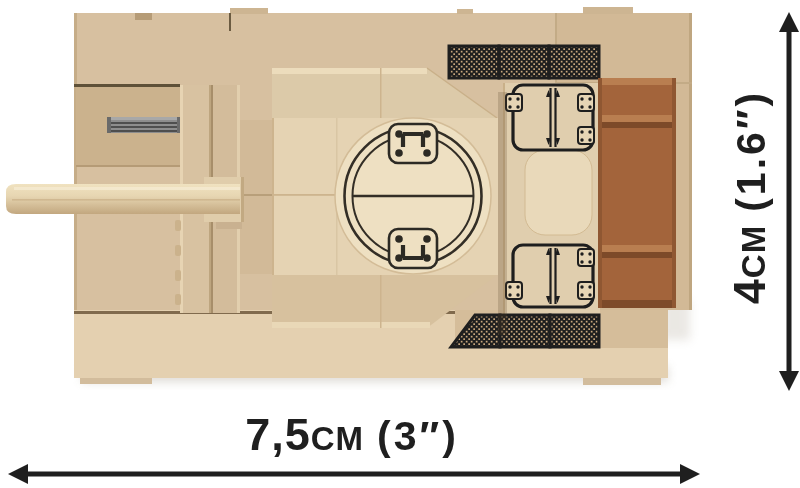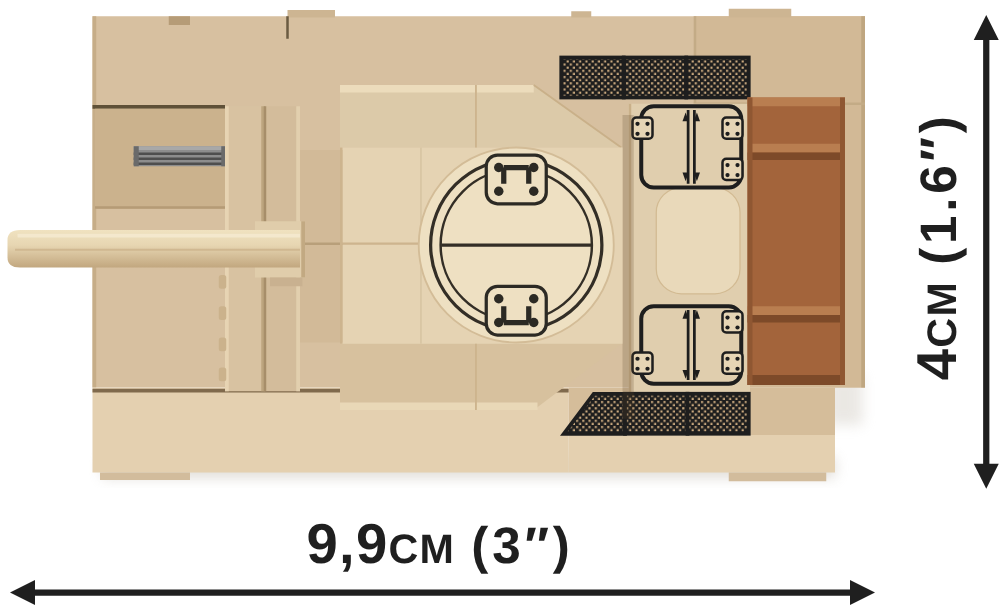--- a/index.html
+++ b/index.html
@@ -239,20 +239,20 @@
   </g>
 
   <g style="fill:var(--dim-black,#1f1f1f)">
     <line x1="789" y1="30" x2="789" y2="373" stroke="var(--dim-black,#1f1f1f)" stroke-width="5"></line>
     <polygon points="789,12 779,32 799,32"></polygon>
     <polygon points="789,391 779,371 799,371"></polygon>
   </g>
 </svg>
 
 <div class="dim-label dim-h">
-  <span class="val">9,9</span><span class="unit">CM</span><span class="imp">(3″)</span>
+  <span class="val">7,5</span><span class="unit">CM</span><span class="imp">(3″)</span>
 </div>
 
 <div class="dim-label dim-v">
   <span class="val">4</span><span class="unit">CM</span><span class="imp">(1.6″)</span>
 </div>
 
 </div>
 
 </body></html>

